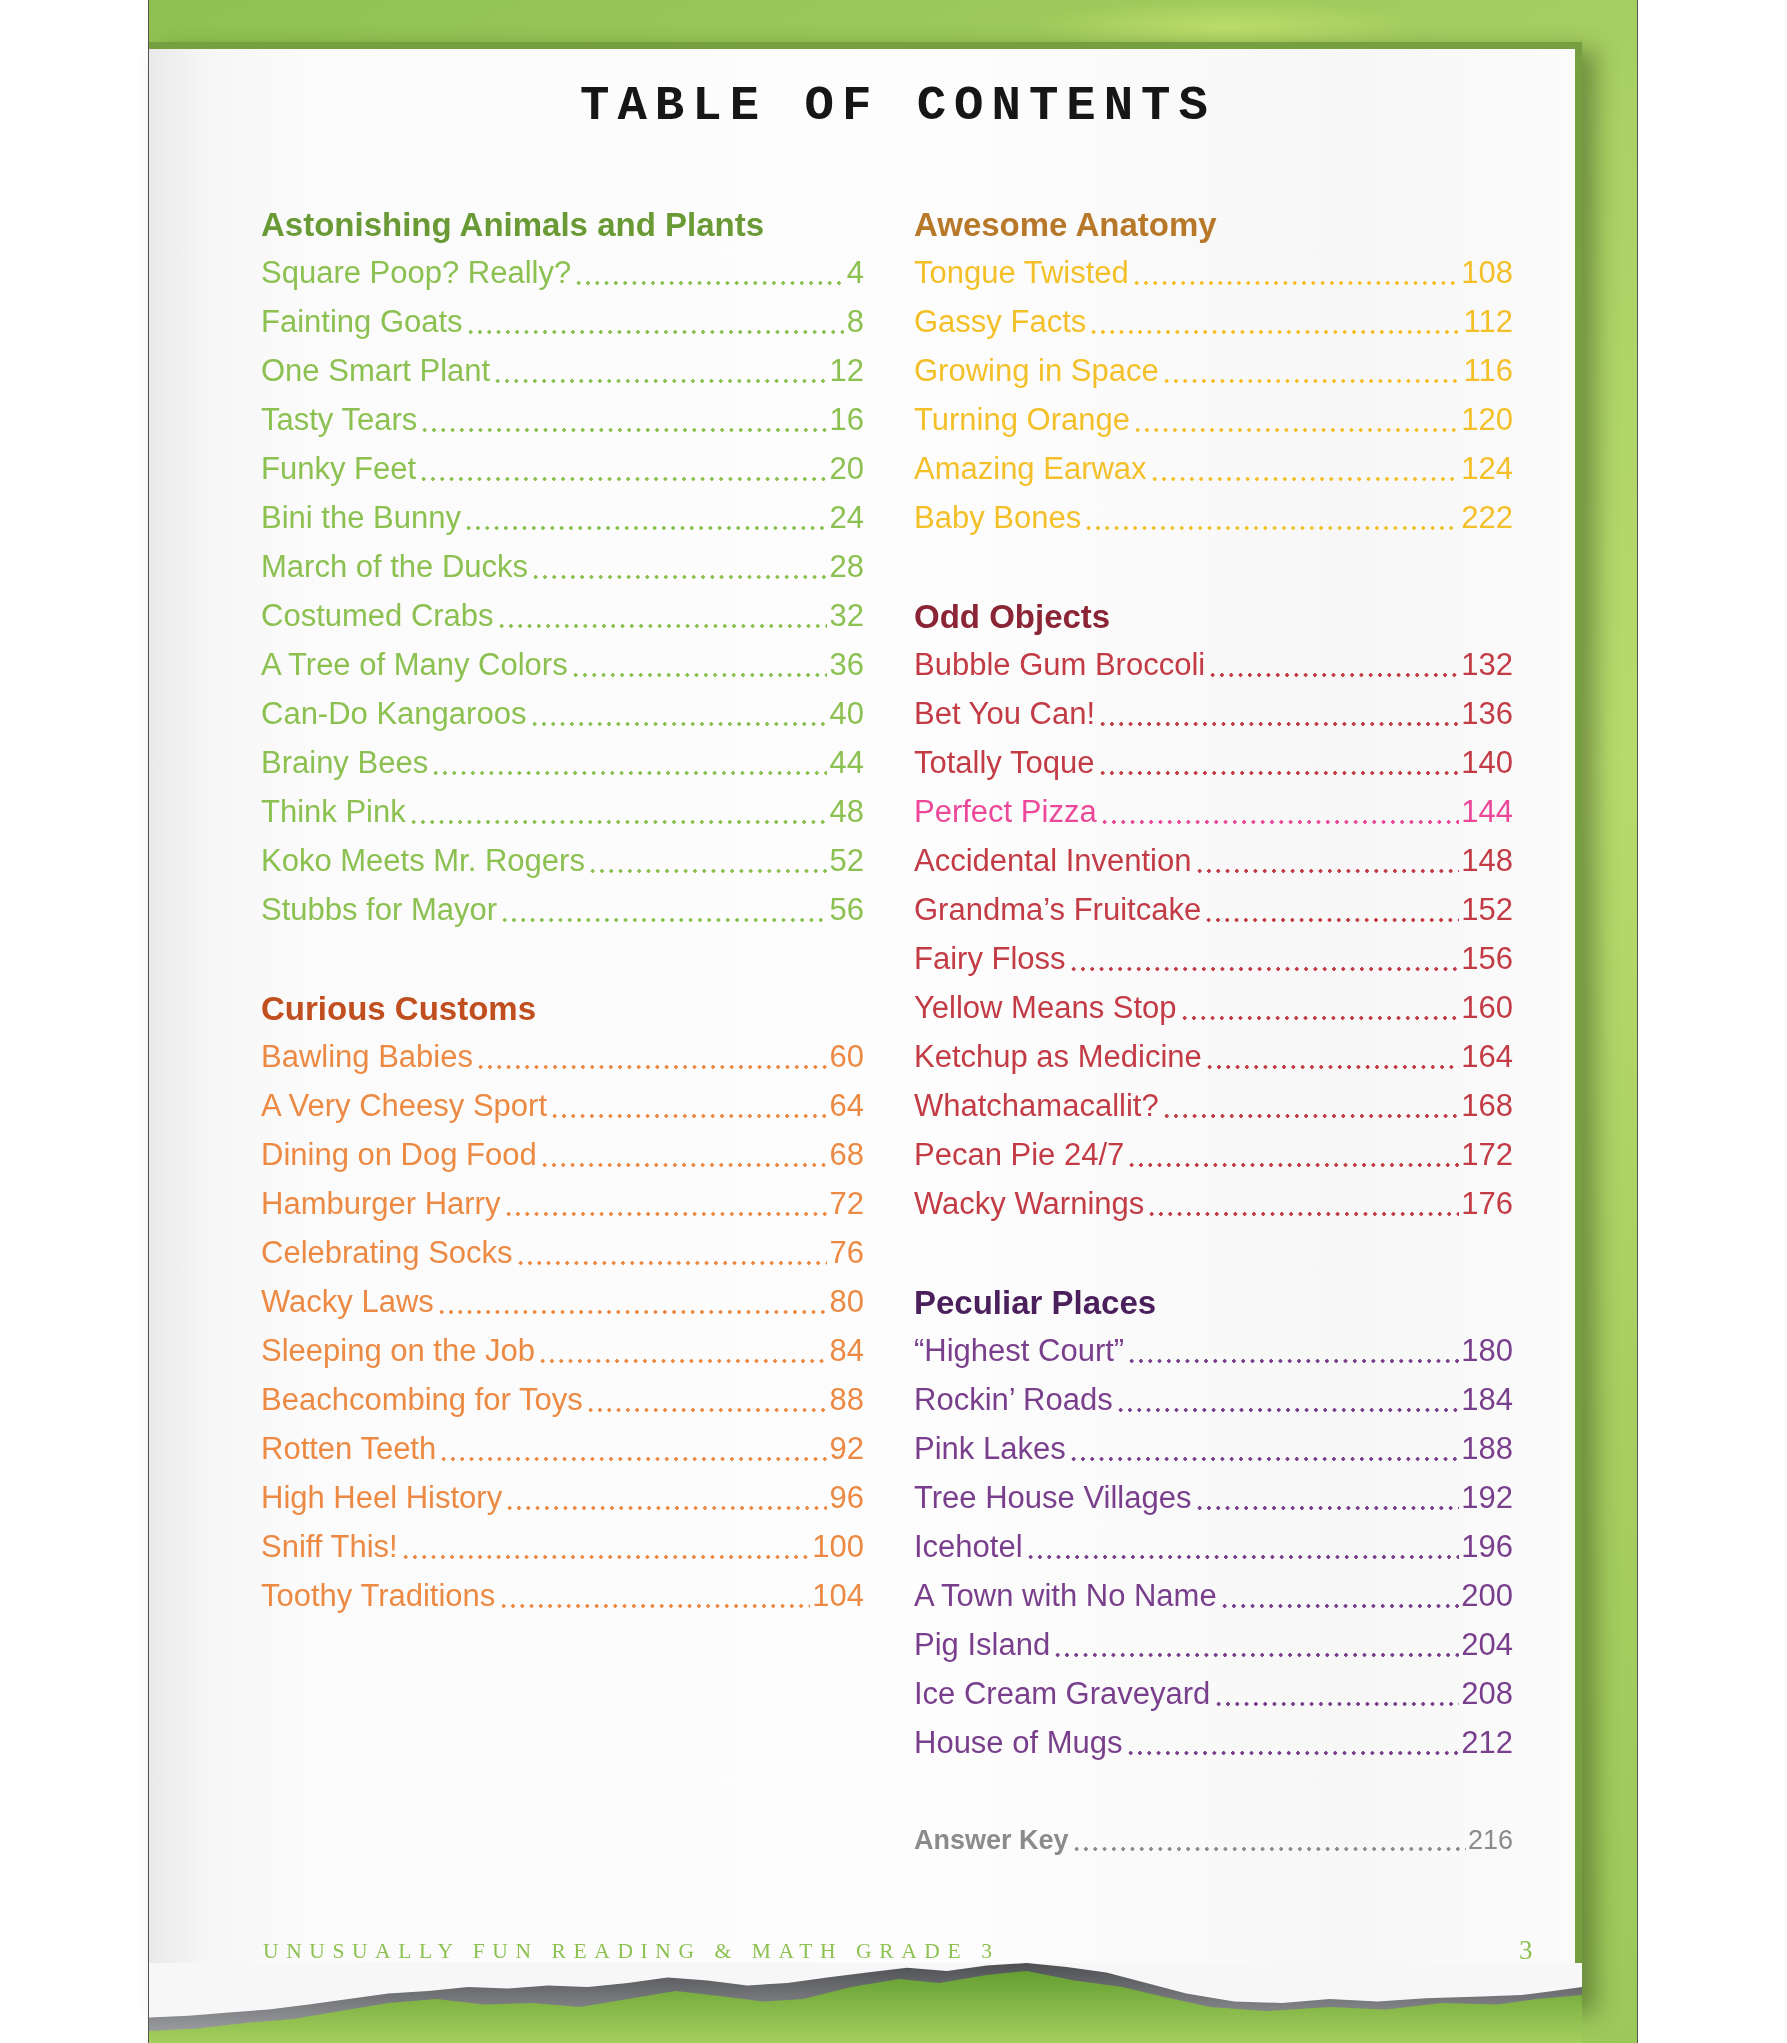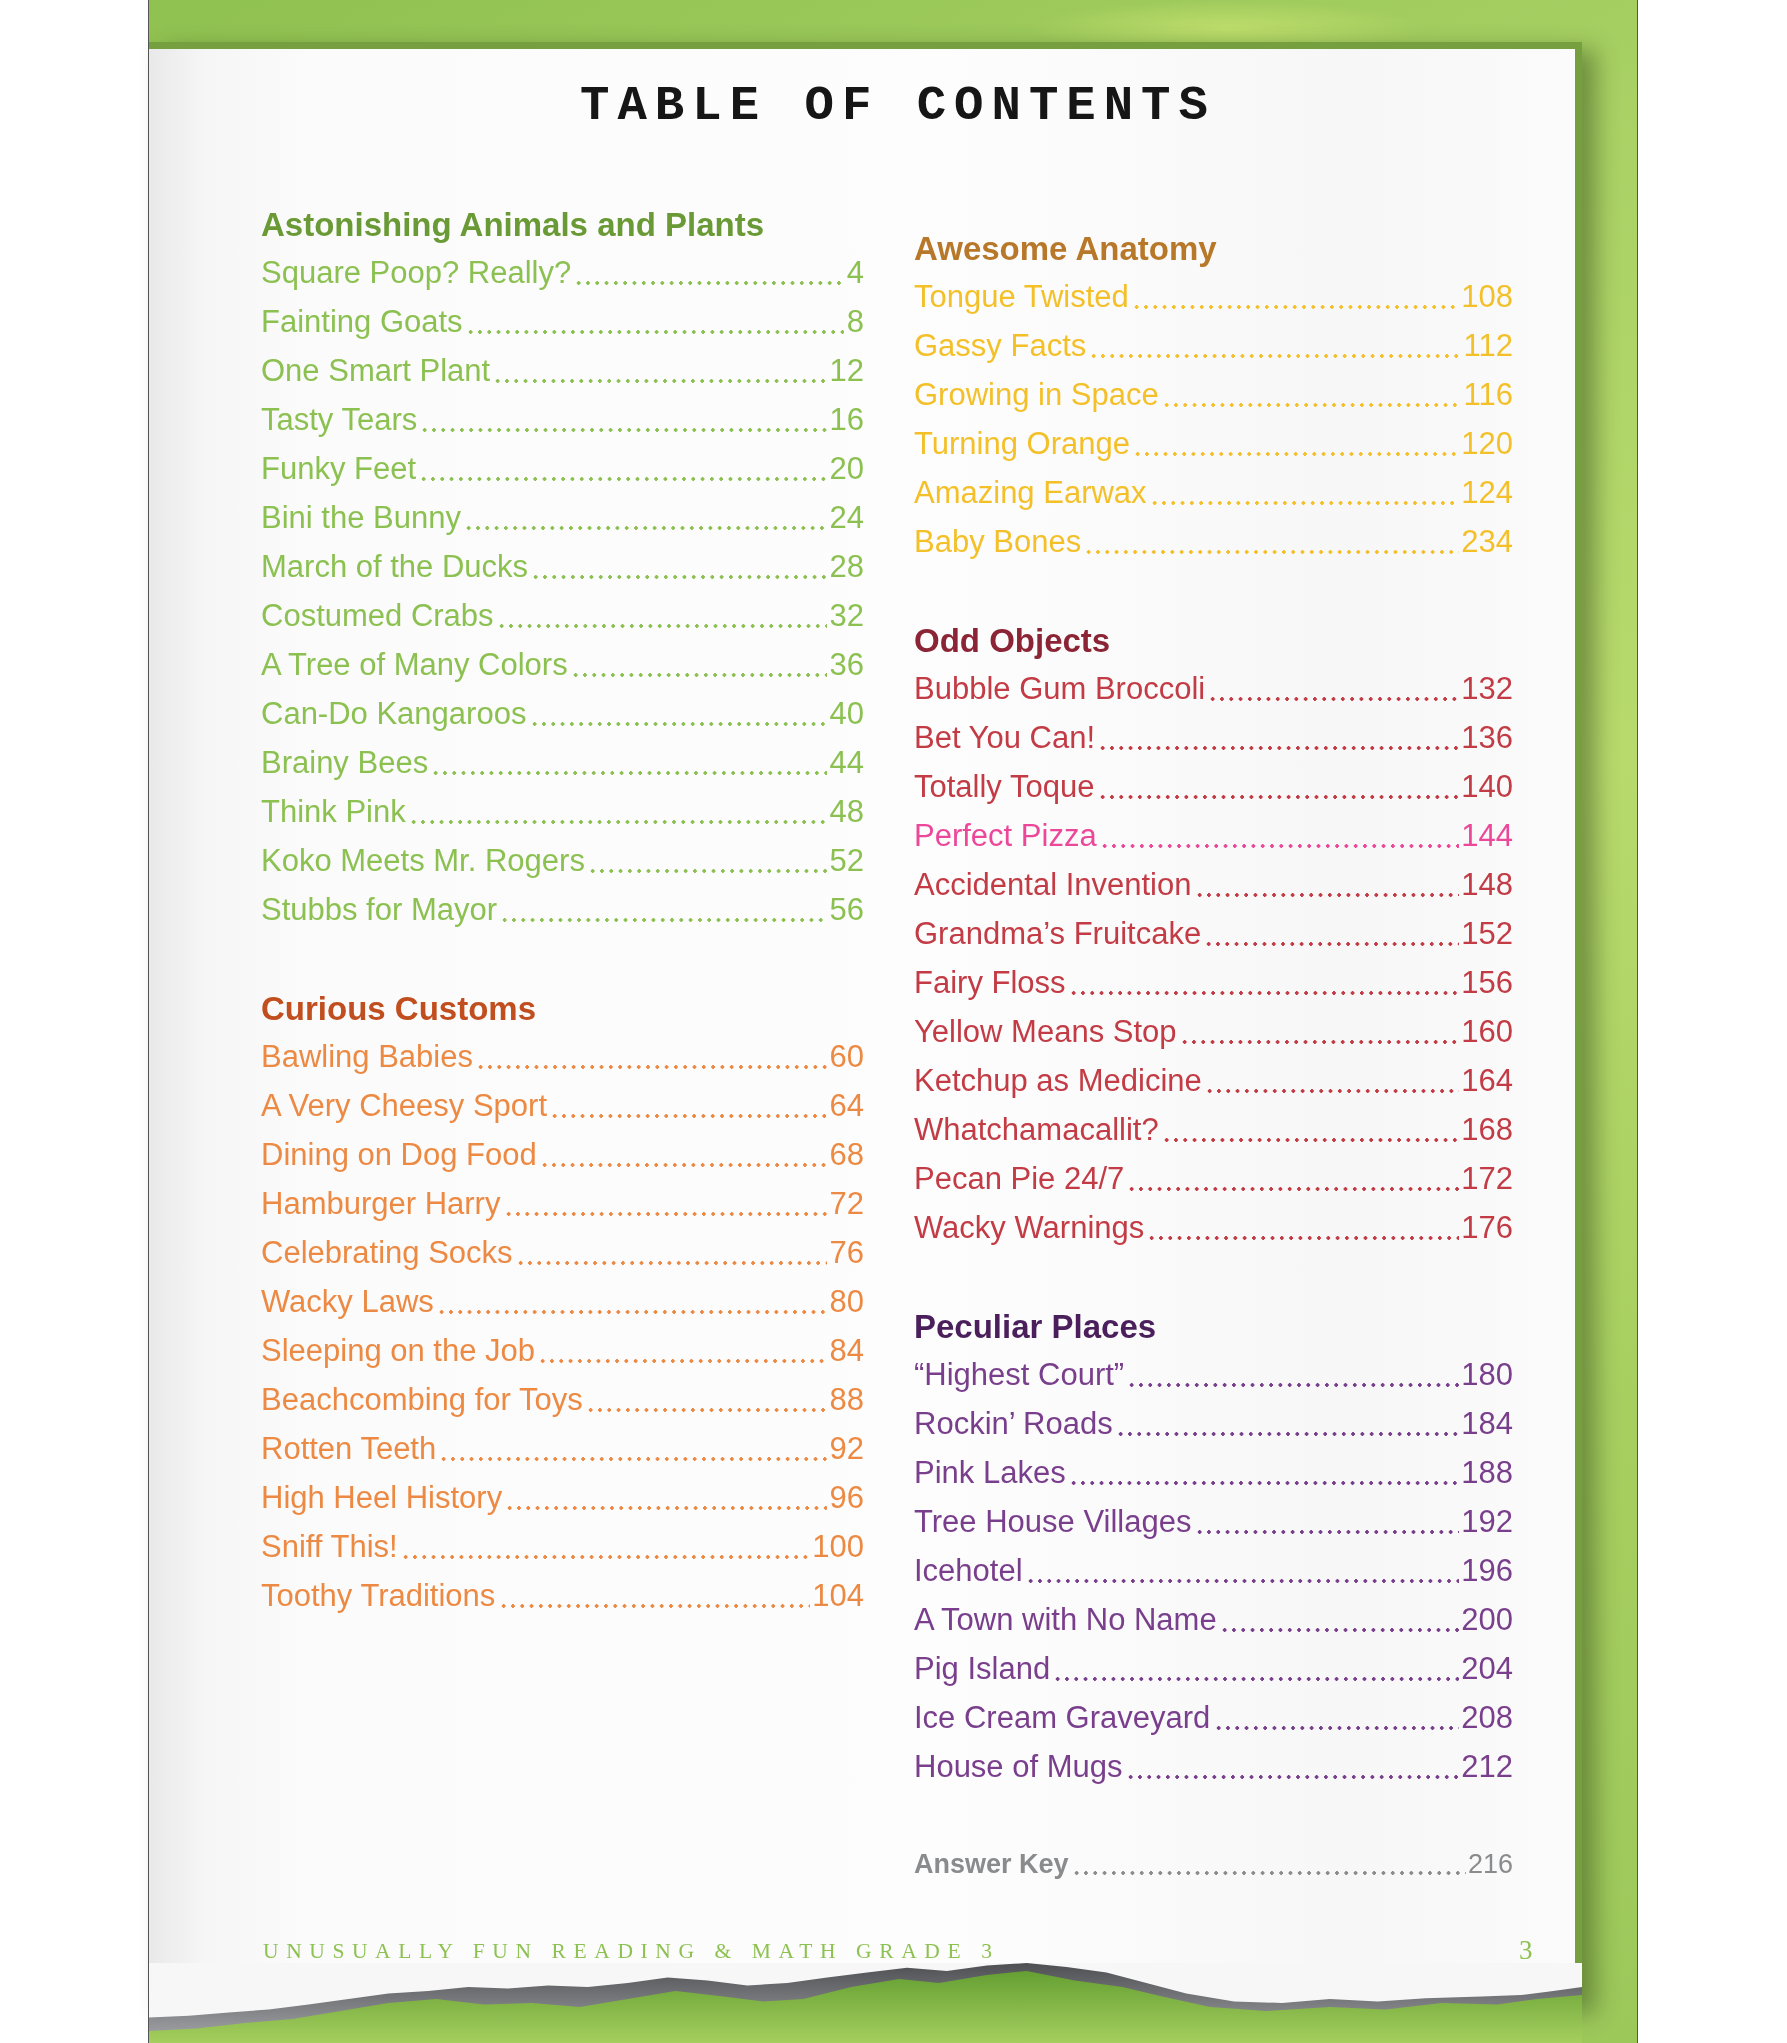--- a/index.html
+++ b/index.html
@@ -31,21 +31,21 @@
   .tear {
     position:absolute; left:149px; top:1963px; width:1433px; height:80px;
   }
   .title {
     position:absolute; left:8px; right:0; top:78px; text-align:center;
     font-family:"Liberation Mono", "DejaVu Sans Mono", monospace;
     font-weight:bold; font-size:49px; letter-spacing:8px; color:#161616;
   }
   .col { position:absolute; top:200px; }
   .col-left { left:261px; width:603px; }
-  .col-right { left:914px; width:599px;margin-top:24px; }
+  .col-right { left:914px; width:599px; }
   .row {
     height:49px; display:flex; align-items:center; white-space:nowrap;
     font-size:31px;
   }
   .row.heading { font-weight:bold; font-size:33px; }
   .row.blank { }
   .entry { display:flex; width:100%; align-items:baseline; }
   .entry .label { flex:0 0 auto; padding-right:3.2px; }
   .entry .leader {
     flex:1 1 auto; overflow:hidden; height:1em; position:relative; top:0;
@@ -319,21 +319,21 @@
       <div class="entry">
         <span class="label">Amazing Earwax</span>
         <span class="leader"></span>
         <span class="page">124</span>
       </div>
     </div>
   <div class="row" style="color:#f4c02a">
       <div class="entry">
         <span class="label">Baby Bones</span>
         <span class="leader"></span>
-        <span class="page">234</span>
+        <span class="page">222</span>
       </div>
     </div>
   <div class="row blank"></div>
 
   <div class="row heading" style="color:#8b2435">Odd Objects</div>
   <div class="row" style="color:#c23b45">
       <div class="entry">
         <span class="label">Bubble Gum Broccoli</span>
         <span class="leader"></span>
         <span class="page">132</span>

